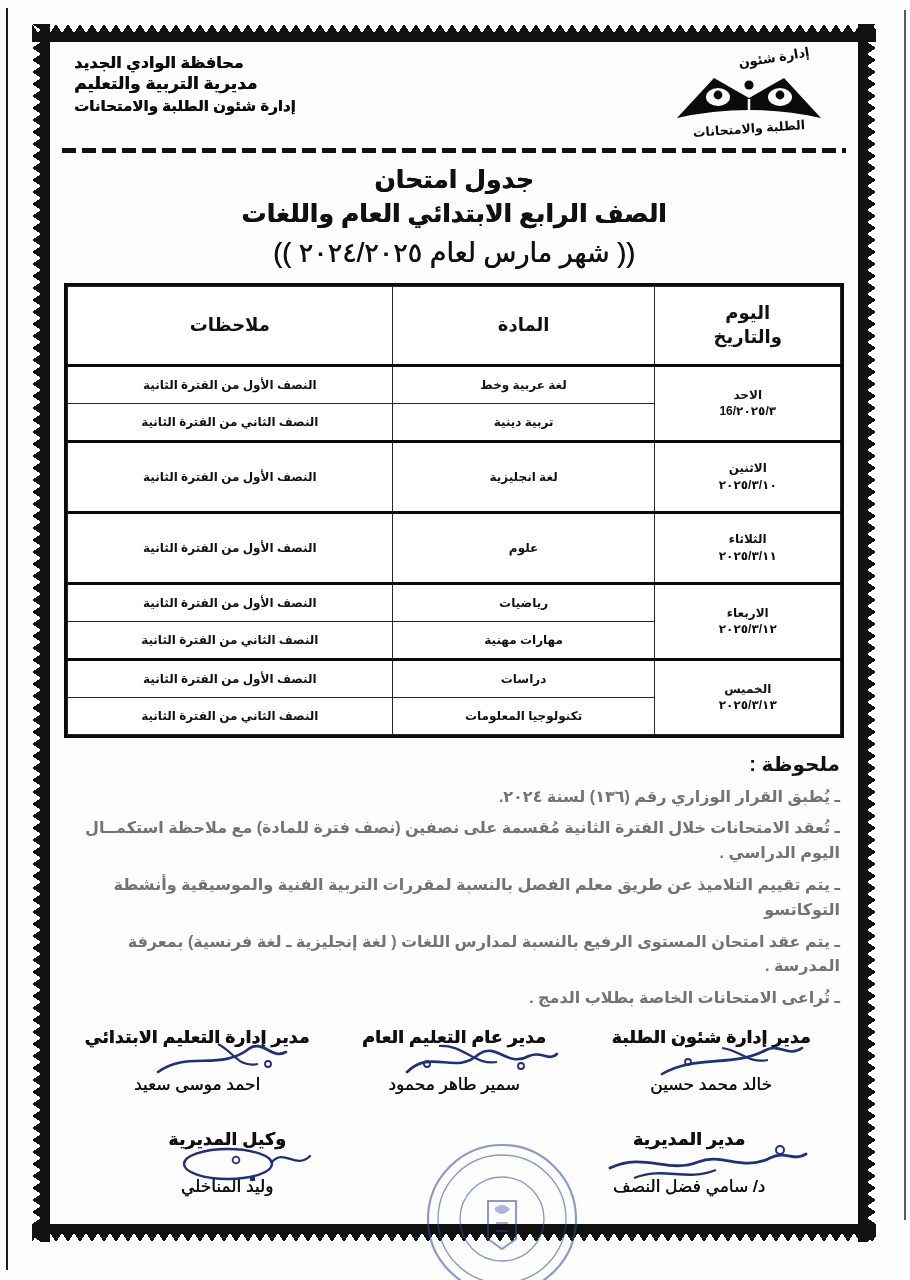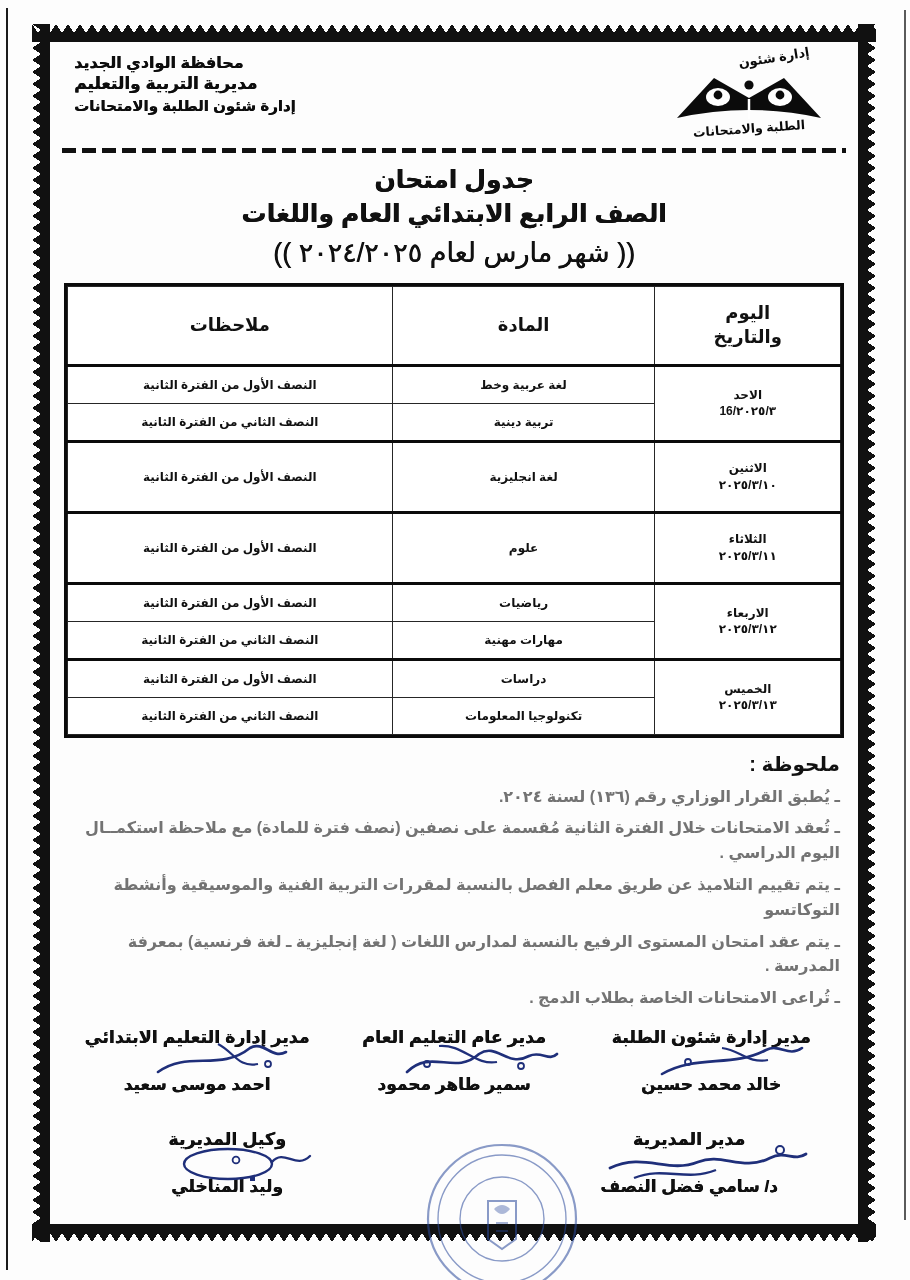--- a/index.html
+++ b/index.html
@@ -259,21 +259,21 @@
     letter-spacing: -0.3px;
     text-shadow: 0.4px 0 0 #000;
   }
   .sig-scribble {
     height: 40px;
     margin: -6px 0 -8px 0;
     position: relative;
   }
   .sig-name {
     font-size: 17px;
-    font-weight: bold;
+    font-weight: normal;
     letter-spacing: 0.5px;
     text-shadow: 0.4px 0 0 #000;
   }
   .sig-row-2 {
     display: flex;
     justify-content: space-between;
     margin: 34px 26px 0 34px;
     position: relative;
   }
   .sig-row-2 .sig { width: 270px; }

